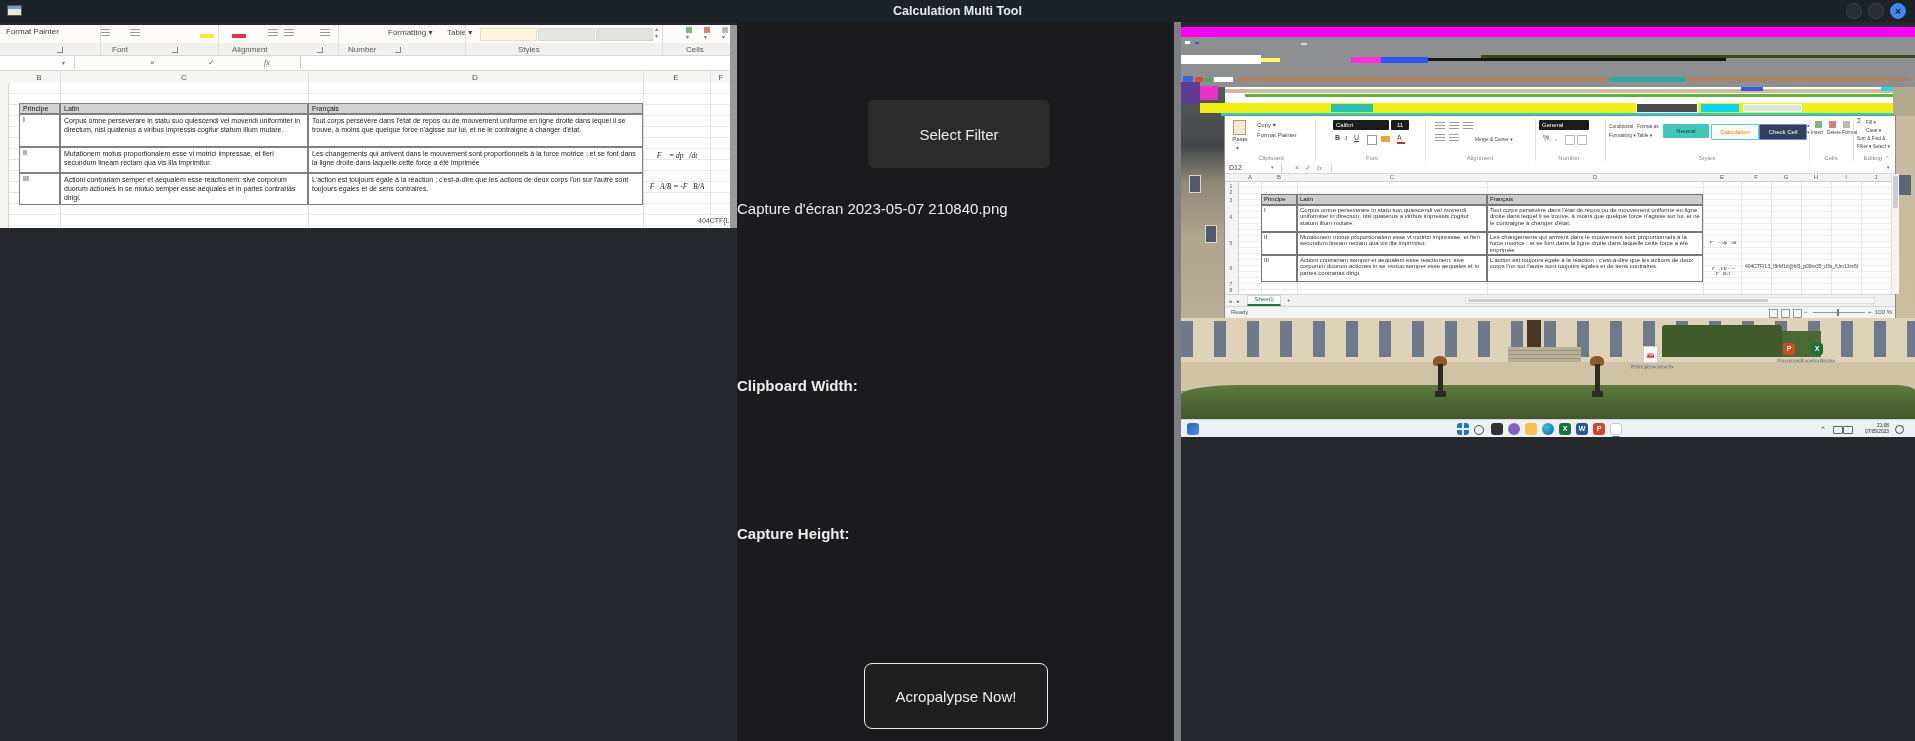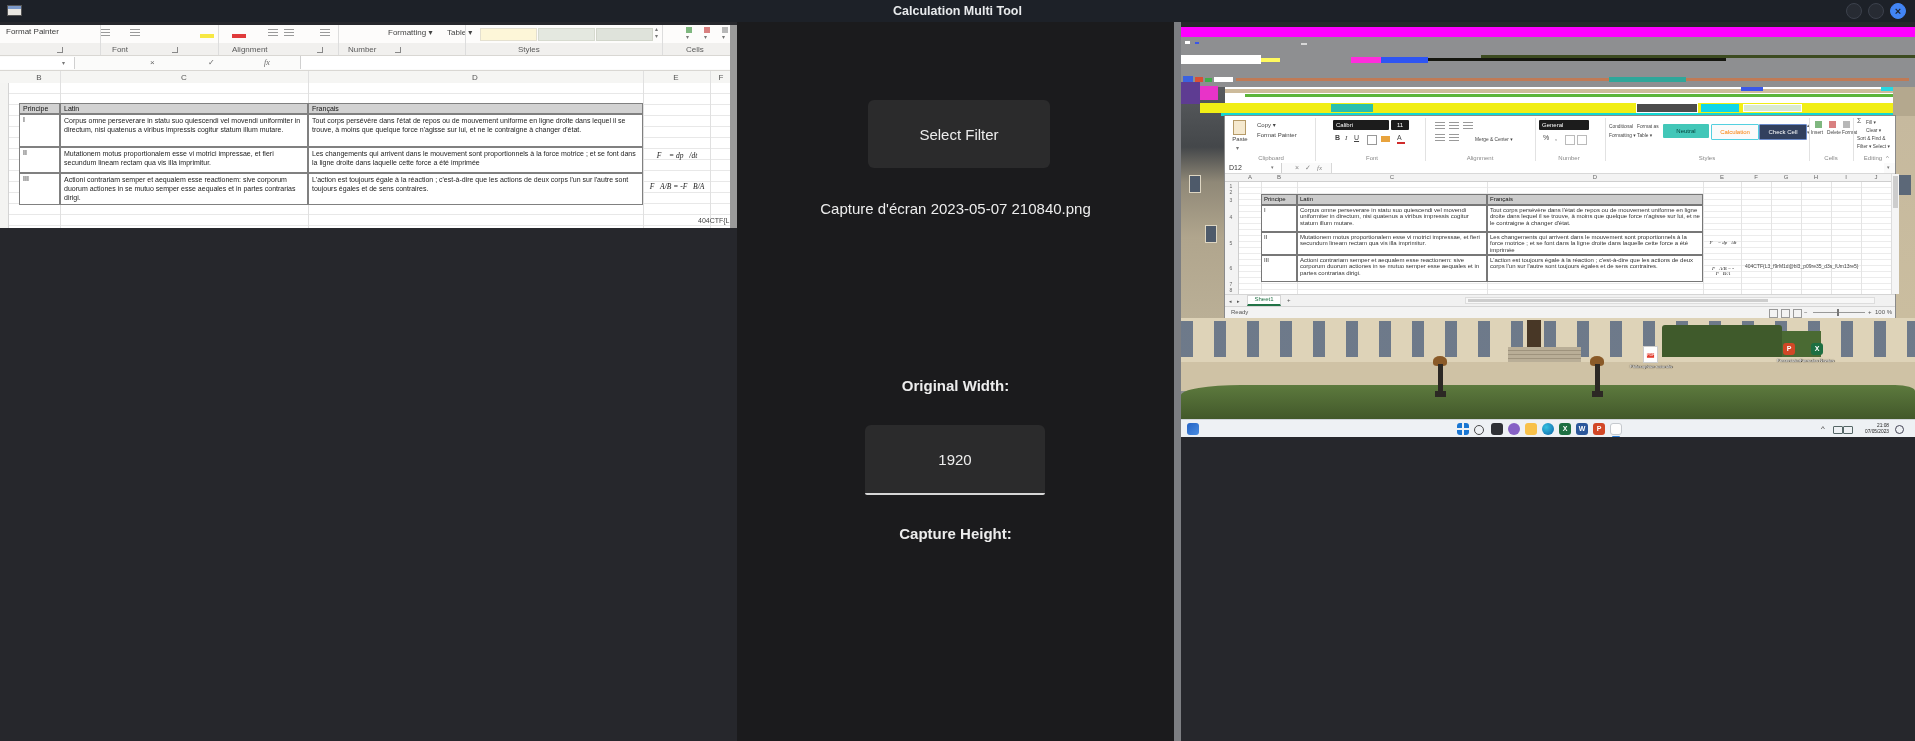--- a/index.html
+++ b/index.html
@@ -15,21 +15,21 @@
   .appicon{position:absolute;left:7px;top:5px;width:15px;height:11px;background:#e9e7e2;border:1px solid #555;box-sizing:border-box;}
   .appicon div{height:3px;background:#7b99c9;}
   
   .pane-left{position:absolute;left:0;top:22px;width:737px;height:719px;background:#26272c;}
   .pane-mid{position:absolute;left:737px;top:22px;width:437px;height:719px;background:#1b1b1d;}
   .sep{position:absolute;left:1174px;top:22px;width:7px;height:719px;background:#7c7e82;}
   .pane-right{position:absolute;left:1181px;top:22px;width:734px;height:719px;background:#26272c;}
   
   .btn{position:absolute;background:#2b2b2c;border-radius:6px;color:#ededed;font-size:15px;
        display:flex;align-items:center;justify-content:center;cursor:default;}
-  .lbl{position:absolute;width:100%;text-align:center;color:#ededed;font-size:15px;}
+  .lbl{position:absolute;width:100%;color:#ededed;font-size:15px;}
   .bold{font-weight:700;}
   .chev{display:inline-block;width:7px;height:7px;border-right:2px solid #9a9a9a;border-bottom:2px solid #9a9a9a;
         transform:rotate(45deg) translate(-2px,-2px);margin-left:10px;}
   .numfield{position:absolute;background:#2b2b2c;border:none;border-bottom:2px solid #d6d6d6;
         border-radius:6px 6px 2px 2px;color:#ededed;font-size:15px;text-align:center;outline:none;
         font-family:"Liberation Sans",sans-serif;box-sizing:border-box;}
   .actionbtn{position:absolute;background:#1f1f20;border:1.5px solid #ececec;border-radius:8px;color:#ededed;
         font-size:15px;display:flex;align-items:center;justify-content:center;}
   .savebtn{position:absolute;background:#2a2a2b;border:1px solid #3b3b3d;color:#f0f0f0;font-size:15px;
         display:flex;align-items:center;justify-content:center;z-index:60;}
@@ -175,23 +175,25 @@
       <span class="a" style="left:698px;top:192px;font-size:7px;color:#444;white-space:nowrap;">404CTF{L</span>
       <div class="graystrip" style="left:730px;top:0;width:7px;height:203px;"></div>
     </div>
   </div>
 
   <div class="pane-mid">
     <div class="btn" style="left:131px;top:78px;width:182px;height:68px;">
       <span>Select Filter</span>
     </div>
     <div class="lbl" style="top:178px;">Capture d'écran 2023-05-07 210840.png</div>
-    <div class="lbl bold" style="top:355px;">Original Width:</div>
-    <input class="numfield" style="left: 128px; top: 403px; width: 180px; height: 70px;" value="1920">
+    <div class="lbl bold" style="top:355px;">Clipboard Width:</div>
     <div class="lbl bold" style="top:503px;">Capture Height:</div>
+    <div class="actionbtn" style="left:127px;top:641px;width:182px;height:64px;">
+      <span>Acropalypse Now!</span>
+    </div>
   </div>
 
   <div class="sep"></div>
 
   <div class="pane-right">
 
     <div class="rec">
 
       <div class="a" style="left:0;top:0;width:100%;height:2px;background:#26262a;"></div>
       <div class="a" style="left:0;top:2px;width:100%;height:10px;background:#ff00ff;"></div>

